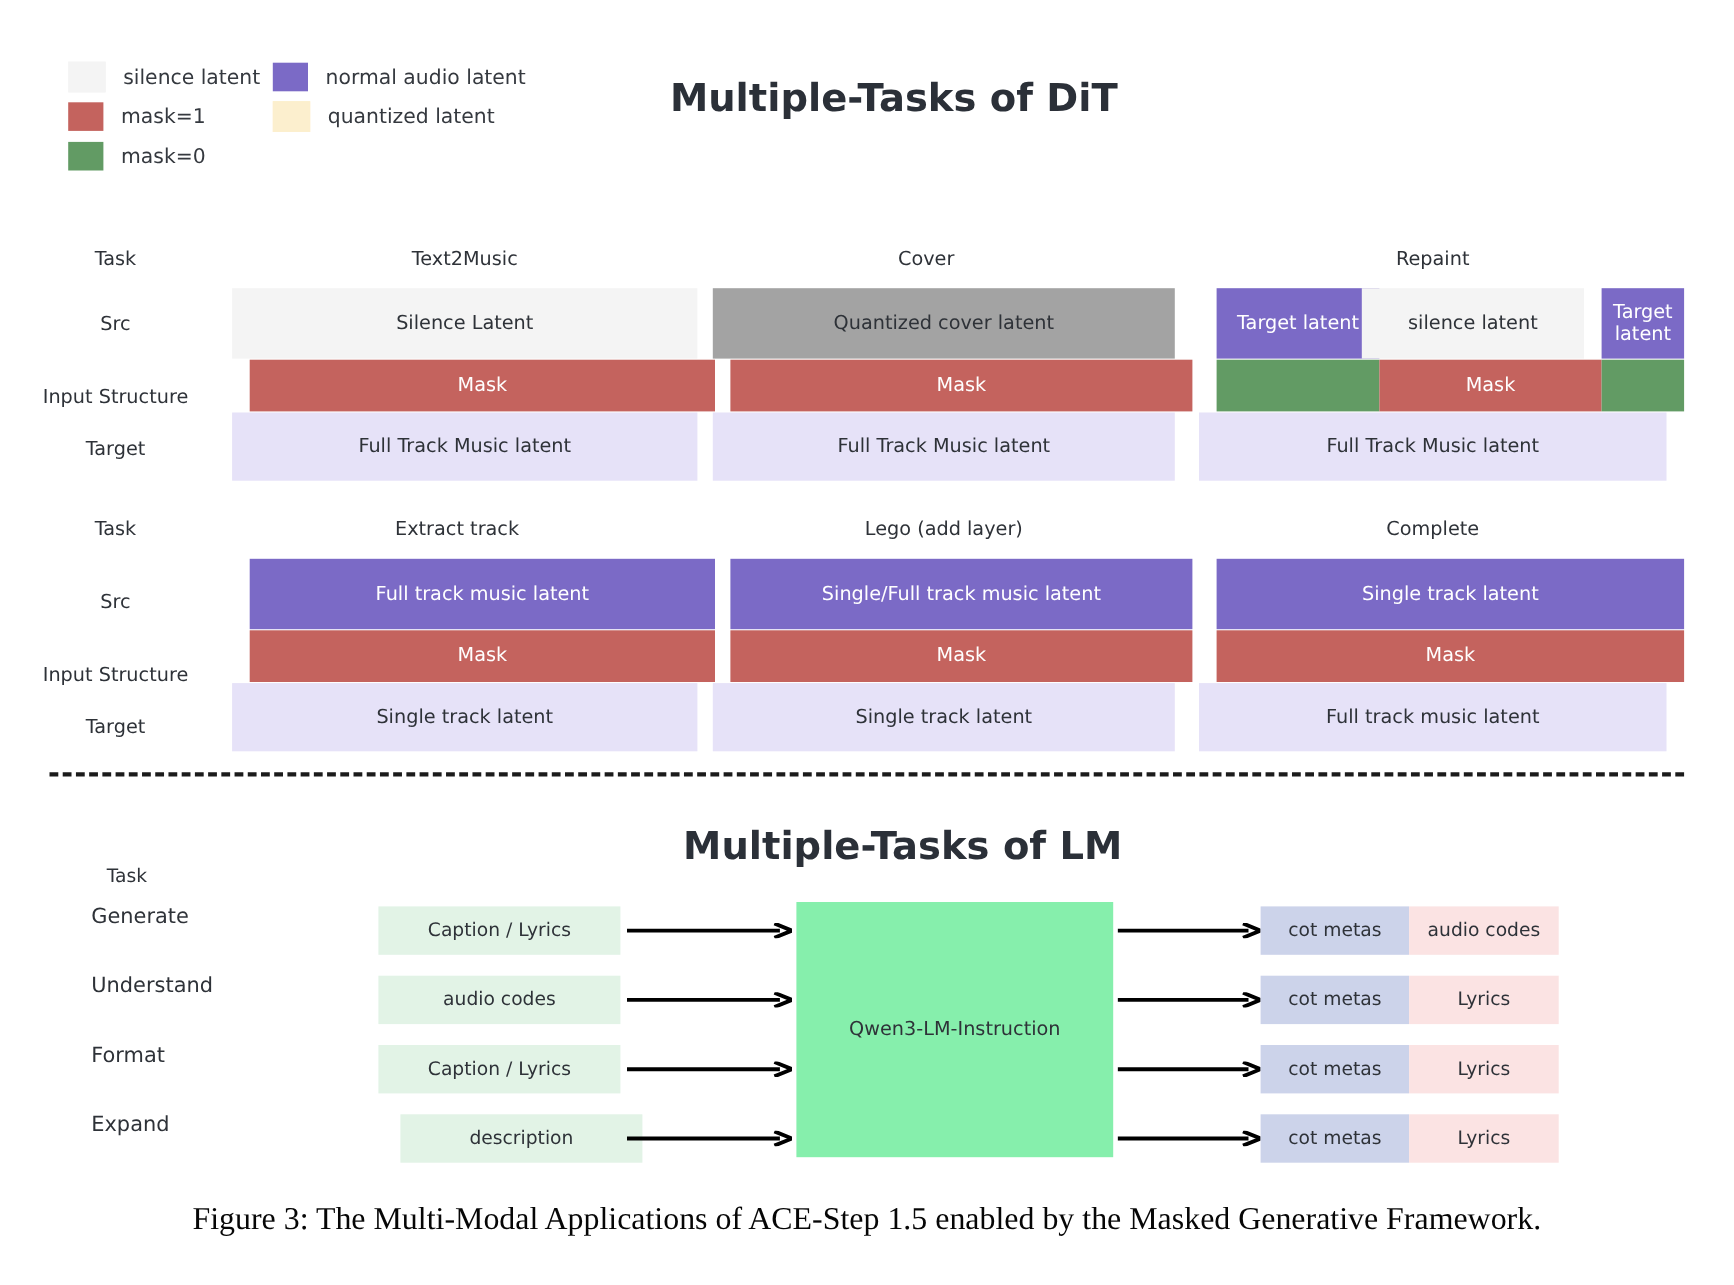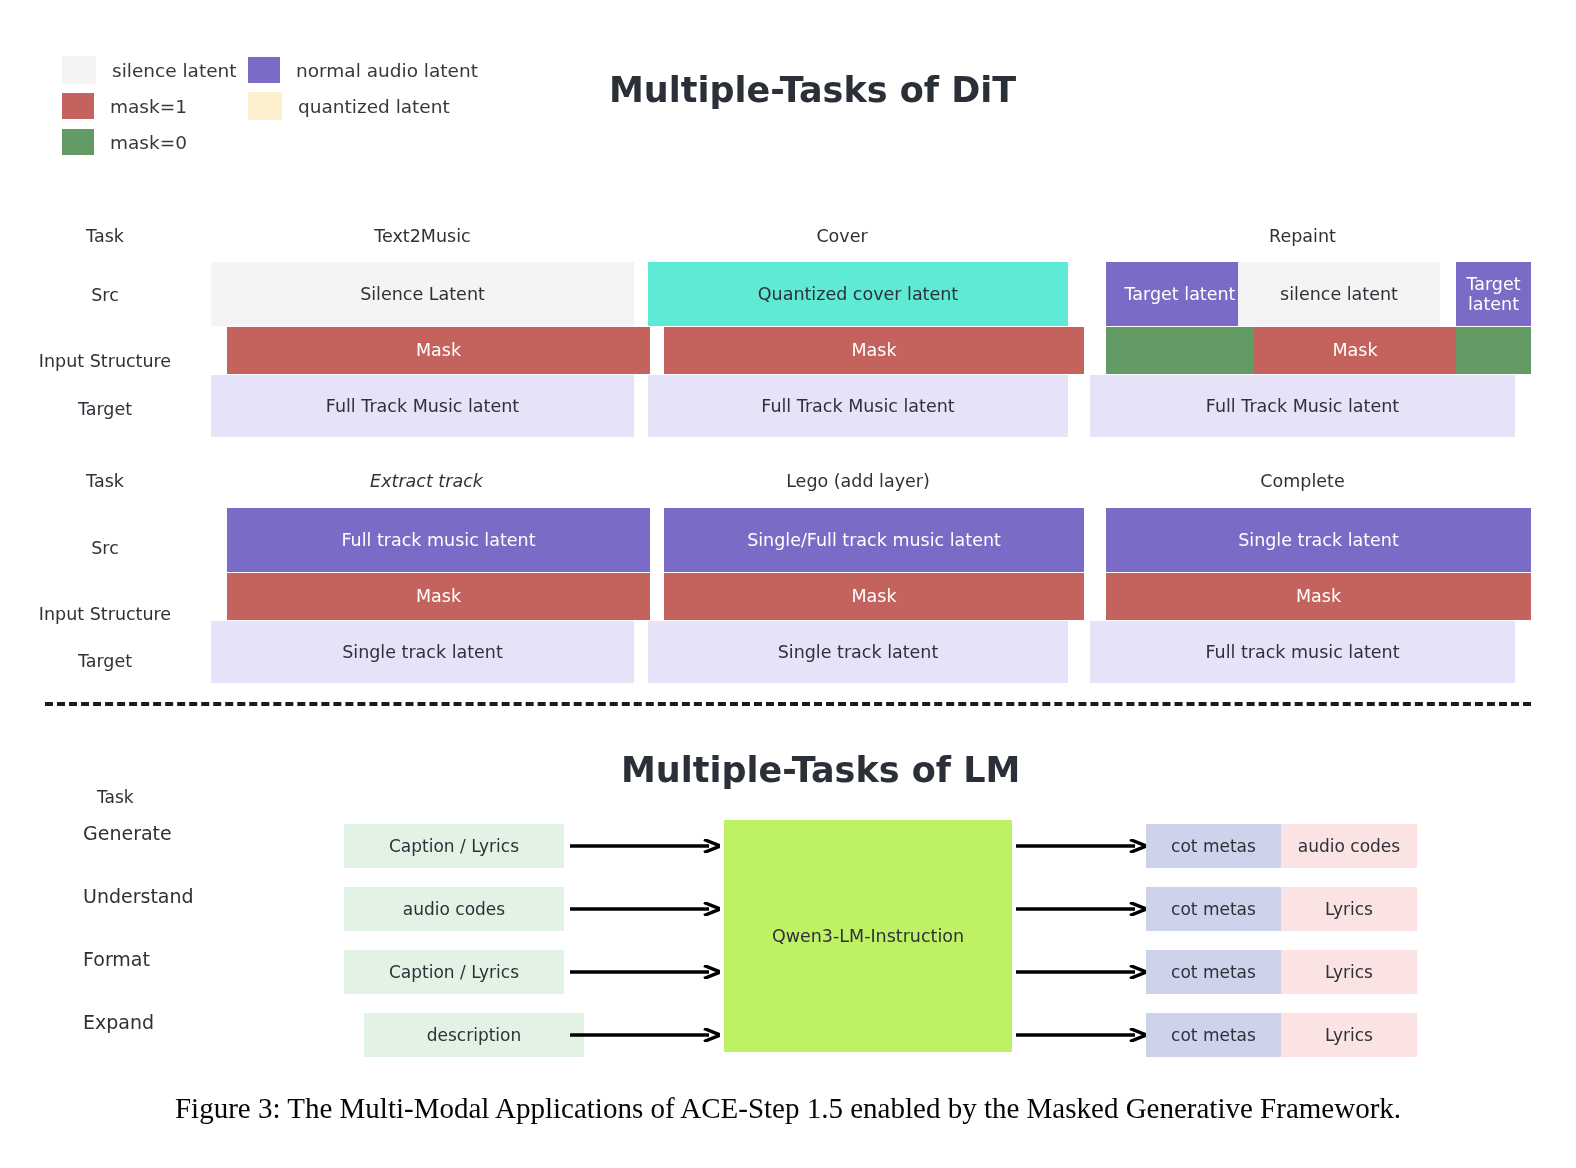--- a/index.html
+++ b/index.html
@@ -114,21 +114,21 @@
     background: #e2f3e6;
   }
   #lm-center {
     position: absolute;
     box-sizing: border-box;
     display: flex;
     align-items: center;
     justify-content: center;
     font-size: 17.5px;
     color: #2e3238;
-    background: #bef264;
+    background: #86efac;
   }
   .lm-outpair {
     position: absolute;
     display: flex;
     height: 44px;
   }
   .lm-out-left {
     width: 135px;
     background: #ccd3ea;
     display: flex;
@@ -200,36 +200,36 @@
 <div id="dit-area">
     <div class="rowlabel" style="top: 226px;">Task</div>
     <div class="rowlabel" style="top: 285px;">Src</div>
     <div class="rowlabel" style="top: 351px;">Input Structure</div>
     <div class="rowlabel" style="top: 399px;">Target</div>
     <div class="task-name" style="left: 211px; top: 226px; width: 423px;">Text2Music</div>
     <div class="block dark-text" style="left: 211px; top: 262px; width: 423px; height: 64px; background: rgb(244, 244, 244);">Silence Latent</div>
     <div class="block light-text" style="left: 211px; top: 327px; width: 423px; height: 47px; background: rgb(196, 99, 94);">Mask</div>
     <div class="block dark-text" style="left: 211px; top: 375px; width: 423px; height: 62px; background: rgb(230, 226, 248);">Full Track Music latent</div>
     <div class="task-name" style="left: 632px; top: 226px; width: 420px;">Cover</div>
-    <div class="block dark-text" style="left: 648px; top: 262px; width: 420px; height: 64px; background: #5eead4;">Quantized cover latent</div>
+    <div class="block dark-text" style="left: 648px; top: 262px; width: 420px; height: 64px; background: #a3a3a3;">Quantized cover latent</div>
     <div class="block light-text" style="left: 648px; top: 327px; width: 420px; height: 47px; background: rgb(196, 99, 94);">Mask</div>
     <div class="block dark-text" style="left: 648px; top: 375px; width: 420px; height: 62px; background: rgb(230, 226, 248);">Full Track Music latent</div>
     <div class="task-name" style="left: 1090px; top: 226px; width: 425px;">Repaint</div>
     <div class="block light-text" style="left: 1090px; top: 262px; width: 148px; height: 64px; background: rgb(123, 106, 198);">Target latent</div>
     <div class="block dark-text" style="left: 1238px; top: 262px; width: 202px; height: 64px; background: rgb(244, 244, 244);">silence latent</div>
     <div class="block light-text" style="left: 1440px; top: 262px; width: 75px; height: 64px; background: rgb(123, 106, 198);">Target latent</div>
     <div class="block light-text" style="left: 1090px; top: 327px; width: 148px; height: 47px; background: rgb(98, 155, 100);"></div>
     <div class="block light-text" style="left: 1238px; top: 327px; width: 202px; height: 47px; background: rgb(196, 99, 94);">Mask</div>
     <div class="block light-text" style="left: 1440px; top: 327px; width: 75px; height: 47px; background: rgb(98, 155, 100);"></div>
     <div class="block dark-text" style="left: 1090px; top: 375px; width: 425px; height: 62px; background: rgb(230, 226, 248);">Full Track Music latent</div>
     <div class="rowlabel" style="top: 471px;">Task</div>
     <div class="rowlabel" style="top: 538px;">Src</div>
     <div class="rowlabel" style="top: 604px;">Input Structure</div>
     <div class="rowlabel" style="top: 651px;">Target</div>
-    <div class="task-name" style="left: 215px; top: 471px; width: 423px; font-style: italic;">Extract track</div>
+    <div class="task-name" style="left: 204px; top: 471px; width: 423px;">Extract track</div>
     <div class="block light-text" style="left: 211px; top: 508px; width: 423px; height: 64px; background: rgb(123, 106, 198);">Full track music latent</div>
     <div class="block light-text" style="left: 211px; top: 573px; width: 423px; height: 47px; background: rgb(196, 99, 94);">Mask</div>
     <div class="block dark-text" style="left: 211px; top: 621px; width: 423px; height: 62px; background: rgb(230, 226, 248);">Single track latent</div>
     <div class="task-name" style="left: 648px; top: 471px; width: 420px;">Lego (add layer)</div>
     <div class="block light-text" style="left: 648px; top: 508px; width: 420px; height: 64px; background: rgb(123, 106, 198);">Single/Full track music latent</div>
     <div class="block light-text" style="left: 648px; top: 573px; width: 420px; height: 47px; background: rgb(196, 99, 94);">Mask</div>
     <div class="block dark-text" style="left: 648px; top: 621px; width: 420px; height: 62px; background: rgb(230, 226, 248);">Single track latent</div>
     <div class="task-name" style="left: 1090px; top: 471px; width: 425px;">Complete</div>
     <div class="block light-text" style="left: 1090px; top: 508px; width: 425px; height: 64px; background: rgb(123, 106, 198);">Single track latent</div>
     <div class="block light-text" style="left: 1090px; top: 573px; width: 425px; height: 47px; background: rgb(196, 99, 94);">Mask</div>

